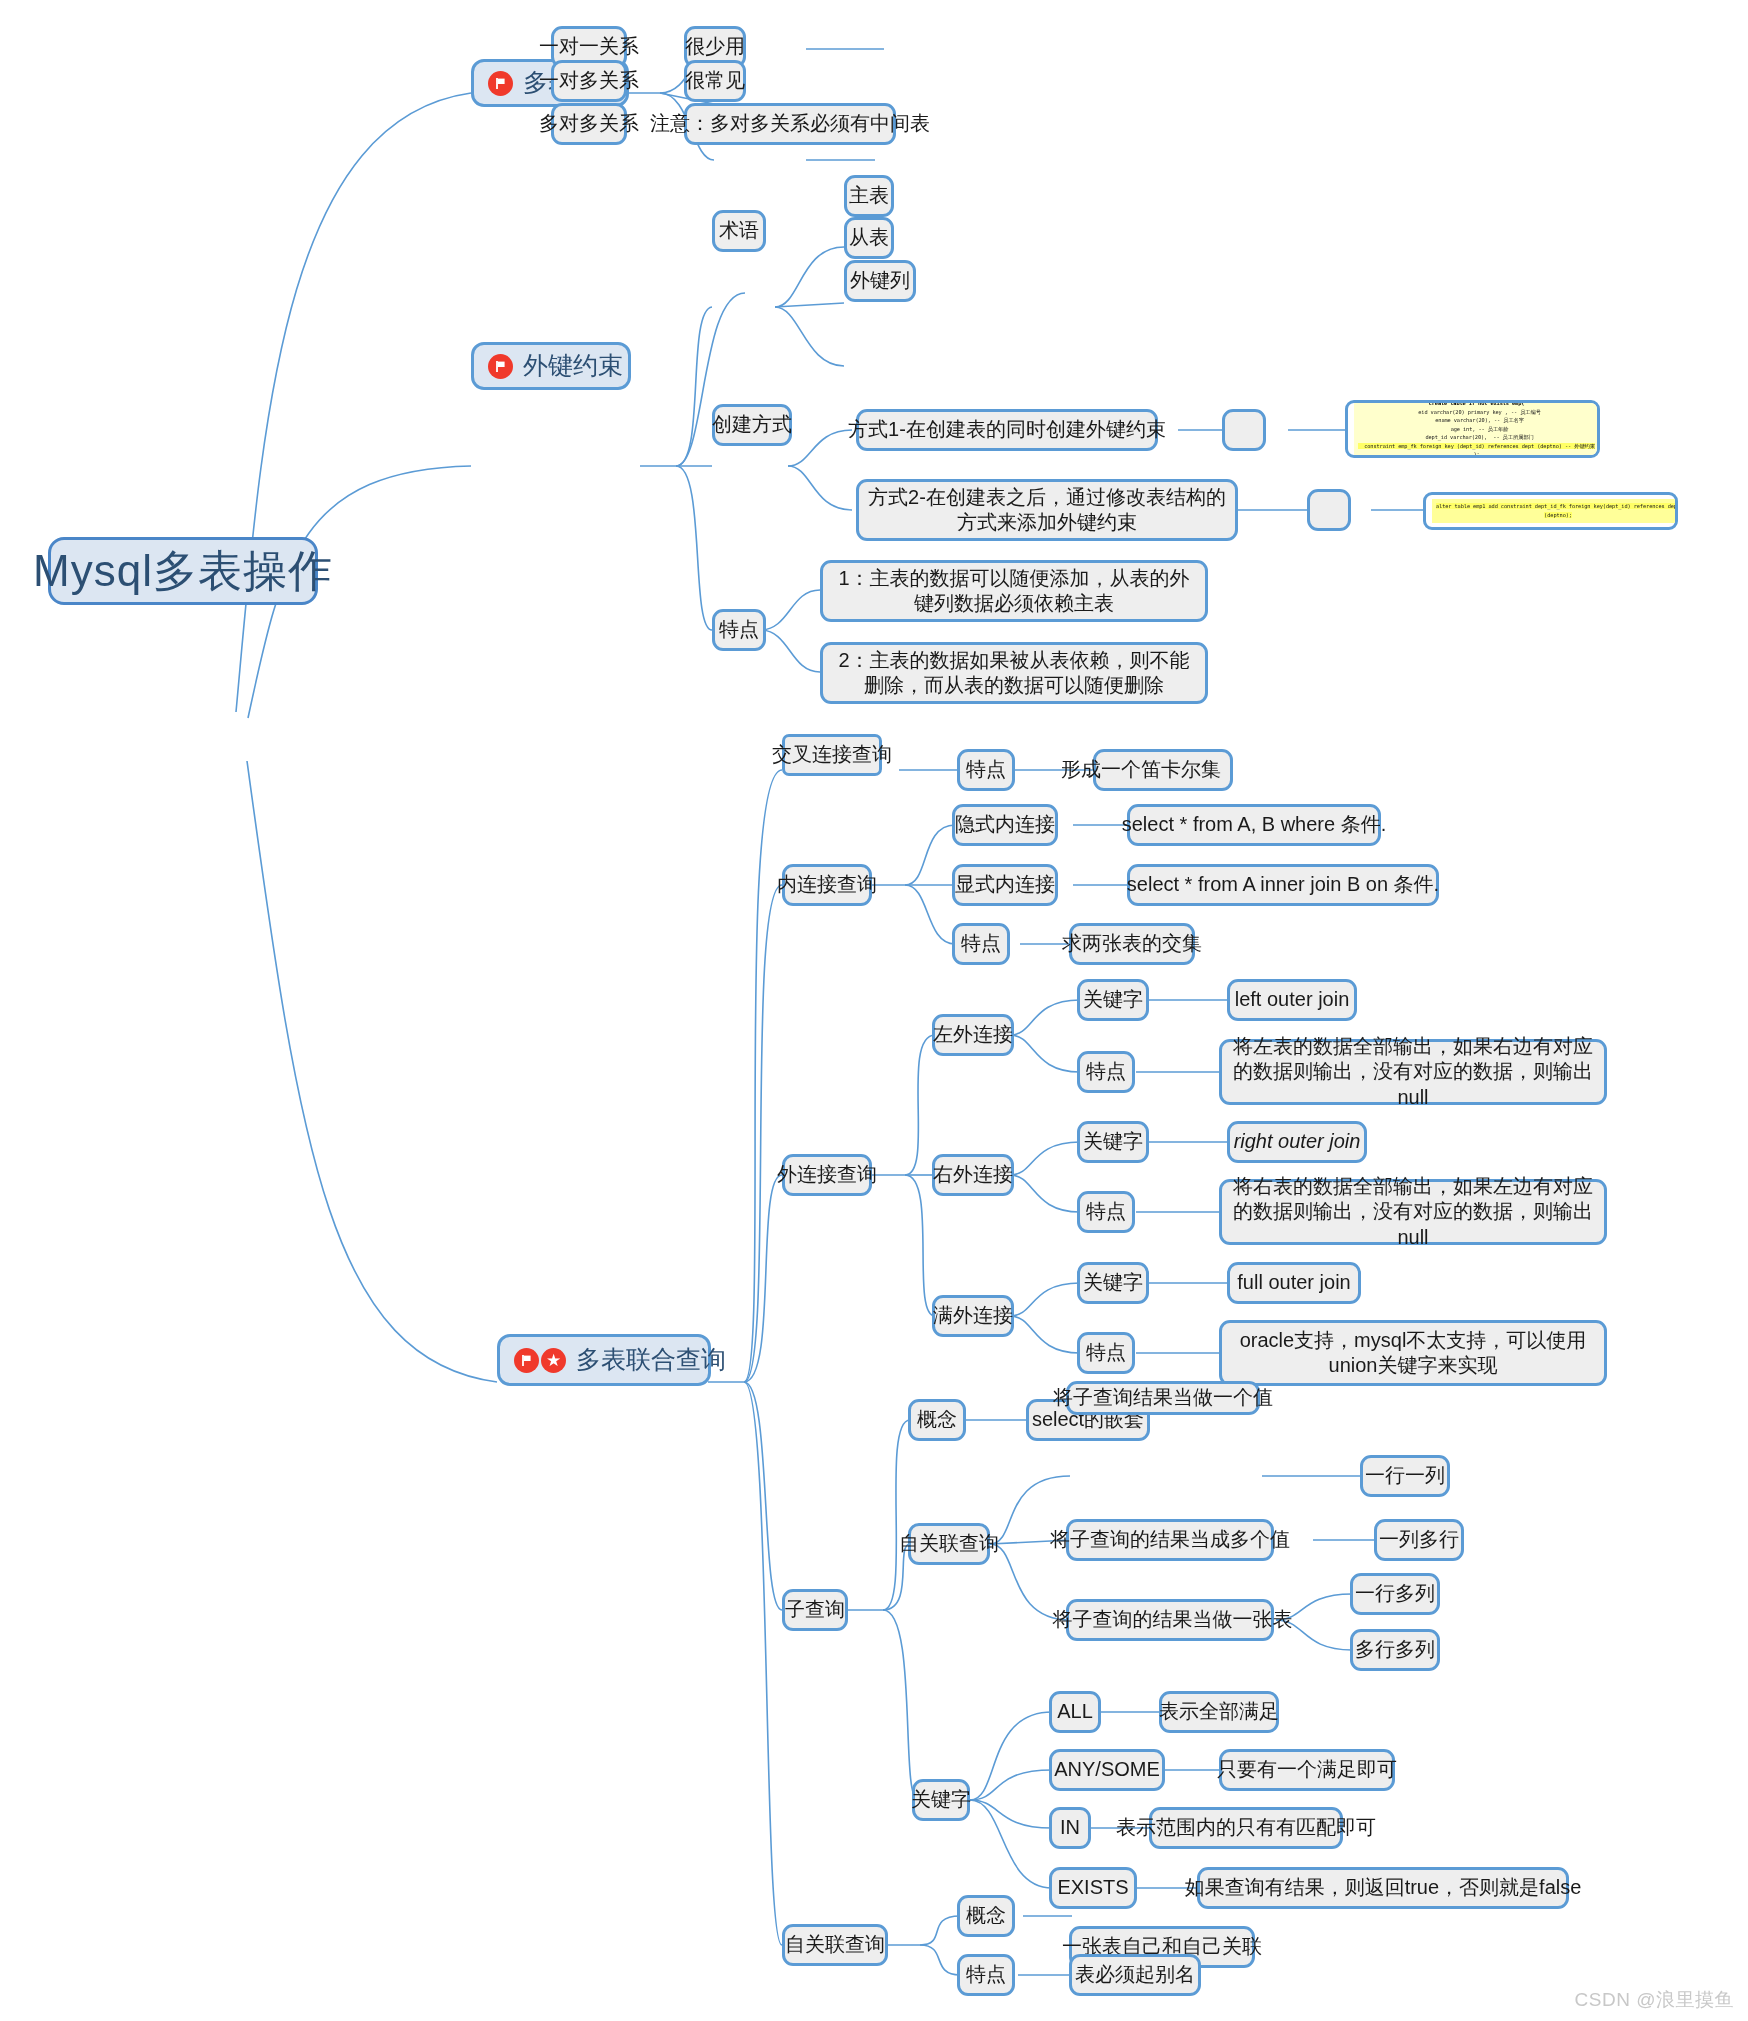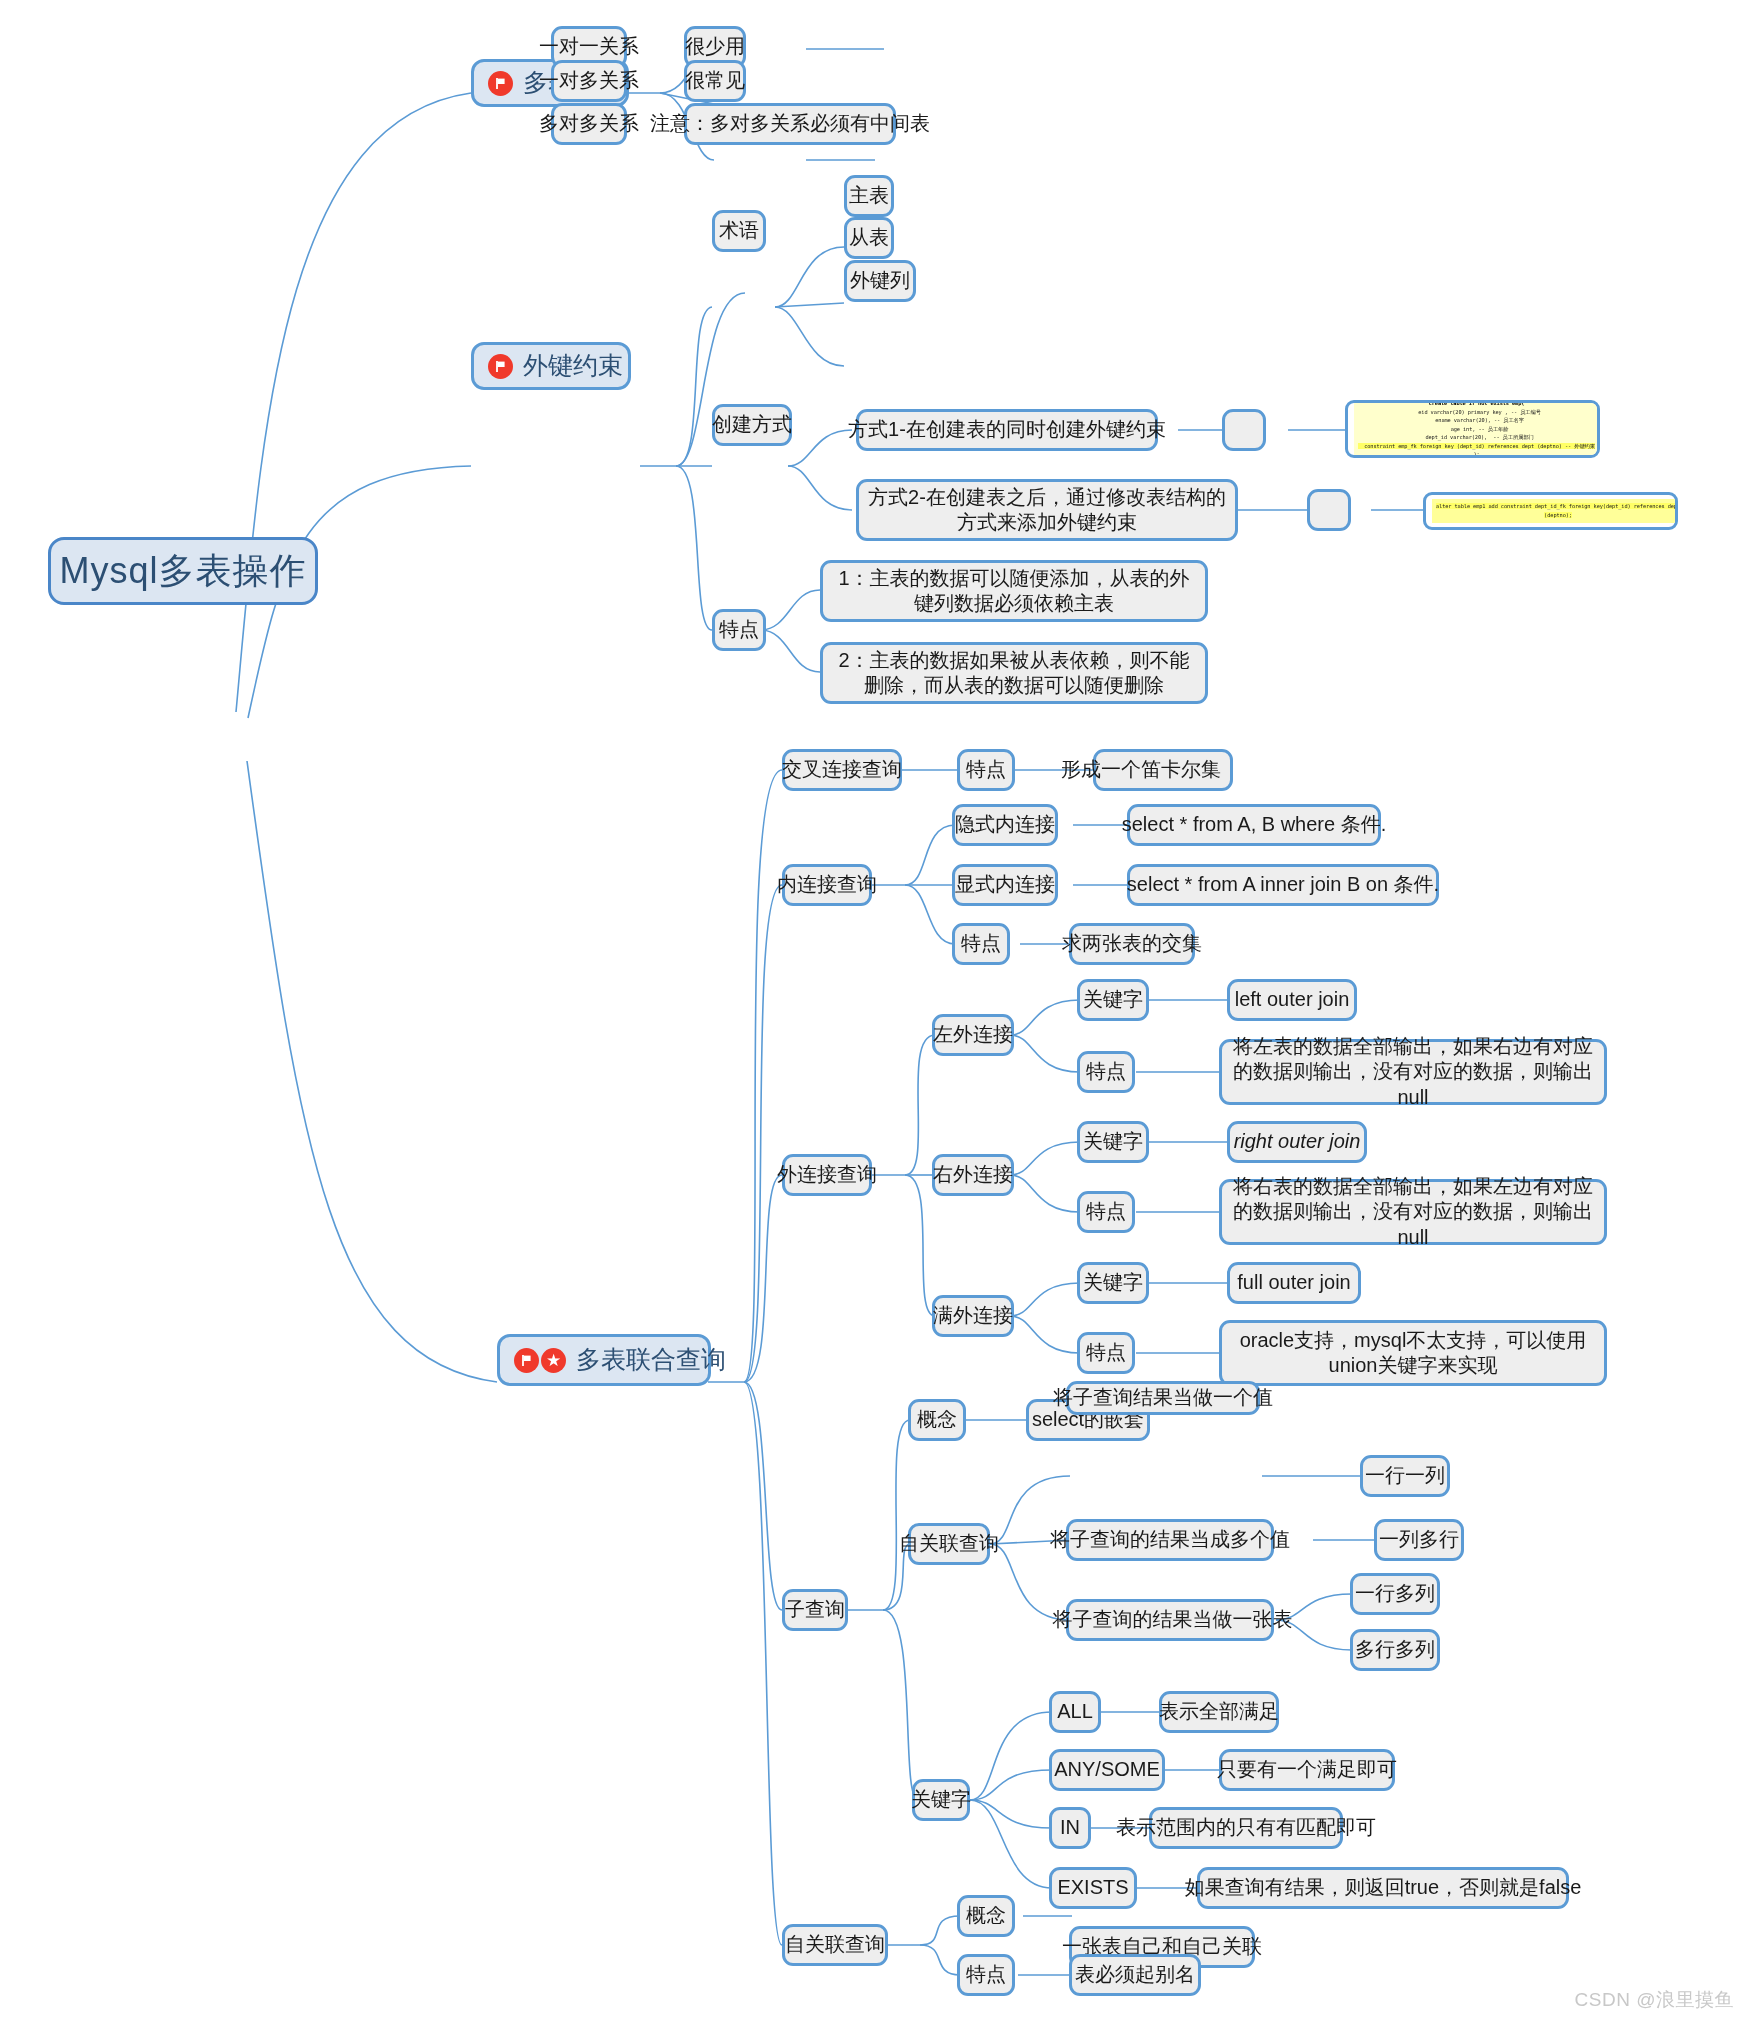--- a/index.html
+++ b/index.html
@@ -35,21 +35,21 @@
     text-align:center;
     padding:4px 9px;
     white-space:nowrap;
   }
   .node.wrap{white-space:normal;}
   .node.root{
     background:#dce6f2;
     border:3px solid #4a86c8;
     border-radius:16px;
     color:#2c4f73;
-    font-size:36px;
+    font-size:44px;
     letter-spacing:1px;
     padding:6px 14px;
   }
   .node.branch{
     background:#dce6f2;
     border:3px solid #5b9bd5;
     border-radius:13px;
     color:#2c4f73;
     font-size:25px;
     justify-content:flex-start;
@@ -322,21 +322,21 @@
     <span class="icon-flag">
       <svg width="15" height="15" viewBox="0 0 15 15">
           <path d="M4 2 L4 13" stroke="#fff" stroke-width="1.8" fill="none"></path>
           <path d="M4.6 2.6 L11.6 2.6 L11.6 8 L4.6 8 Z" fill="#fff"></path>
         </svg>
     </span>
     <span class="icon-star">★</span>
     <span class="lbl">多表联合查询</span>
   </div>
 
-  <div class="node small" style="left:782px;top:749px;width:120px;height:42px;">
+  <div class="node small" style="left:782px;top:734px;width:100px;height:42px;border-radius:7px;">
     <span>交叉连接查询</span>
     </div>
   <div class="node small" style="left:957px;top:749px;width:58px;height:42px;">
     <span>特点</span>
     </div>
   <div class="node small" style="left:1093px;top:749px;width:140px;height:42px;justify-content:flex-end;">
     <span>形成一个笛卡尔集</span>
     </div>
 
   <div class="node small" style="left:782px;top:864px;width:90px;height:42px;">

